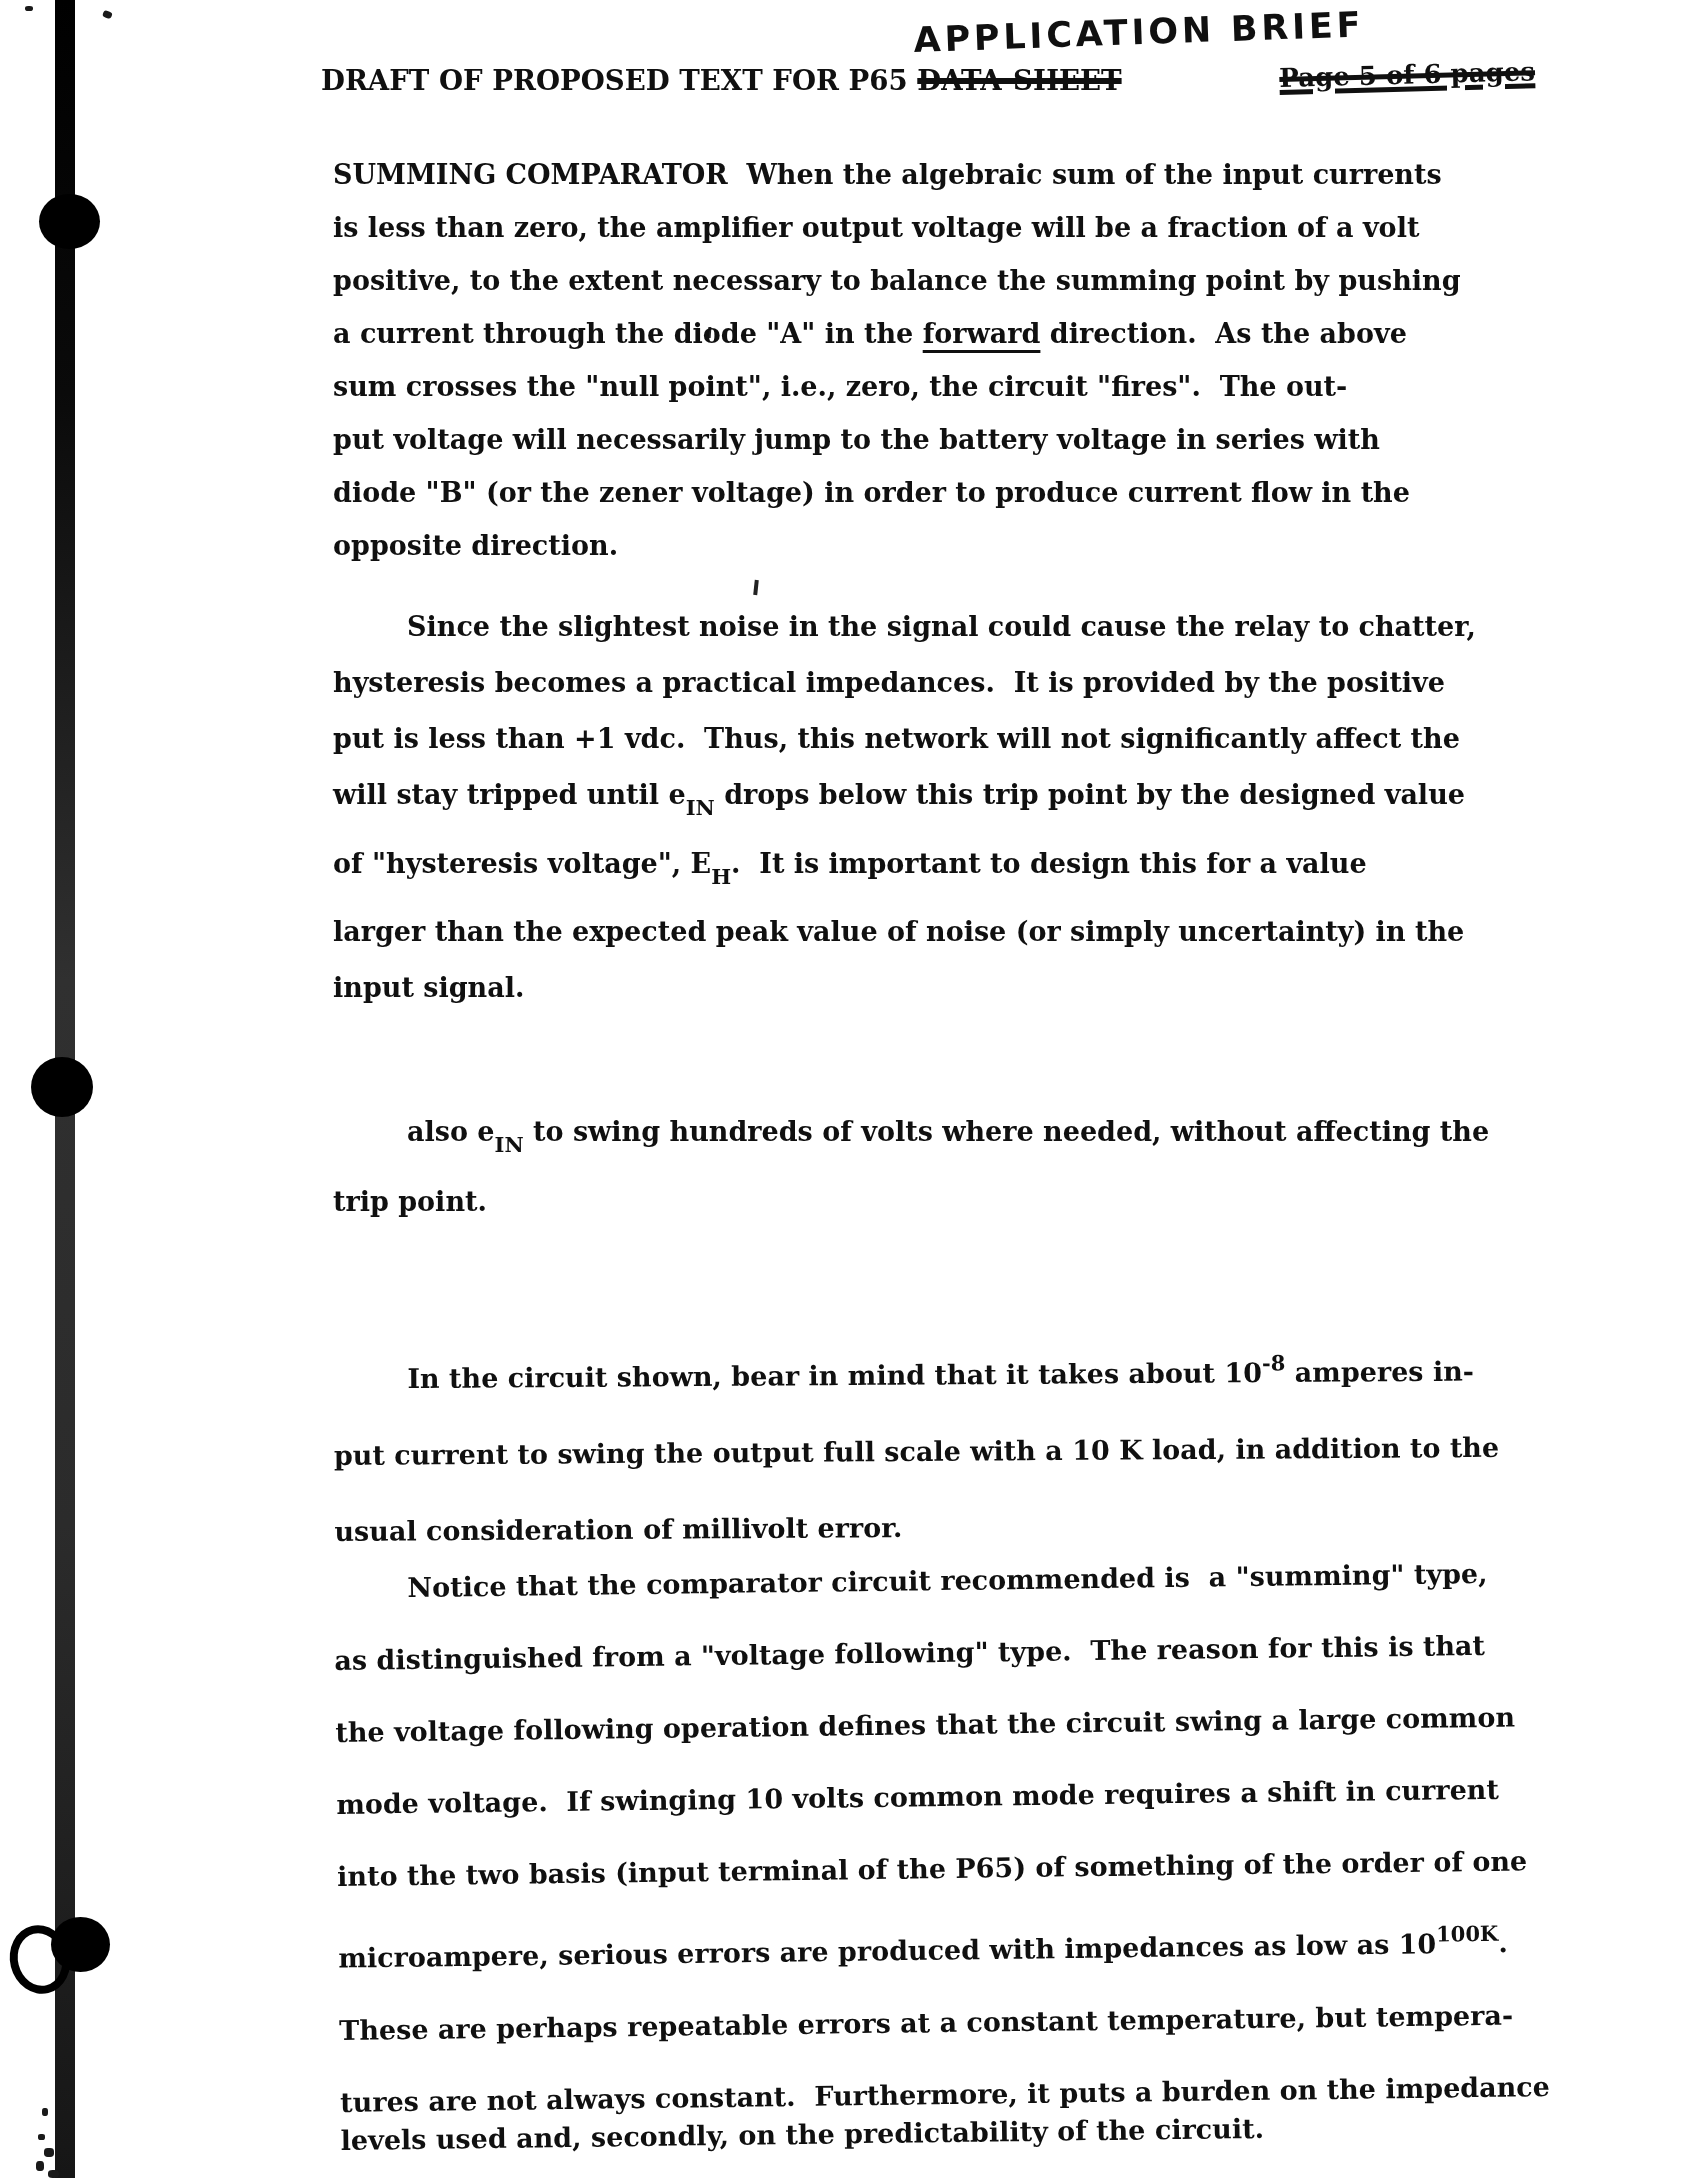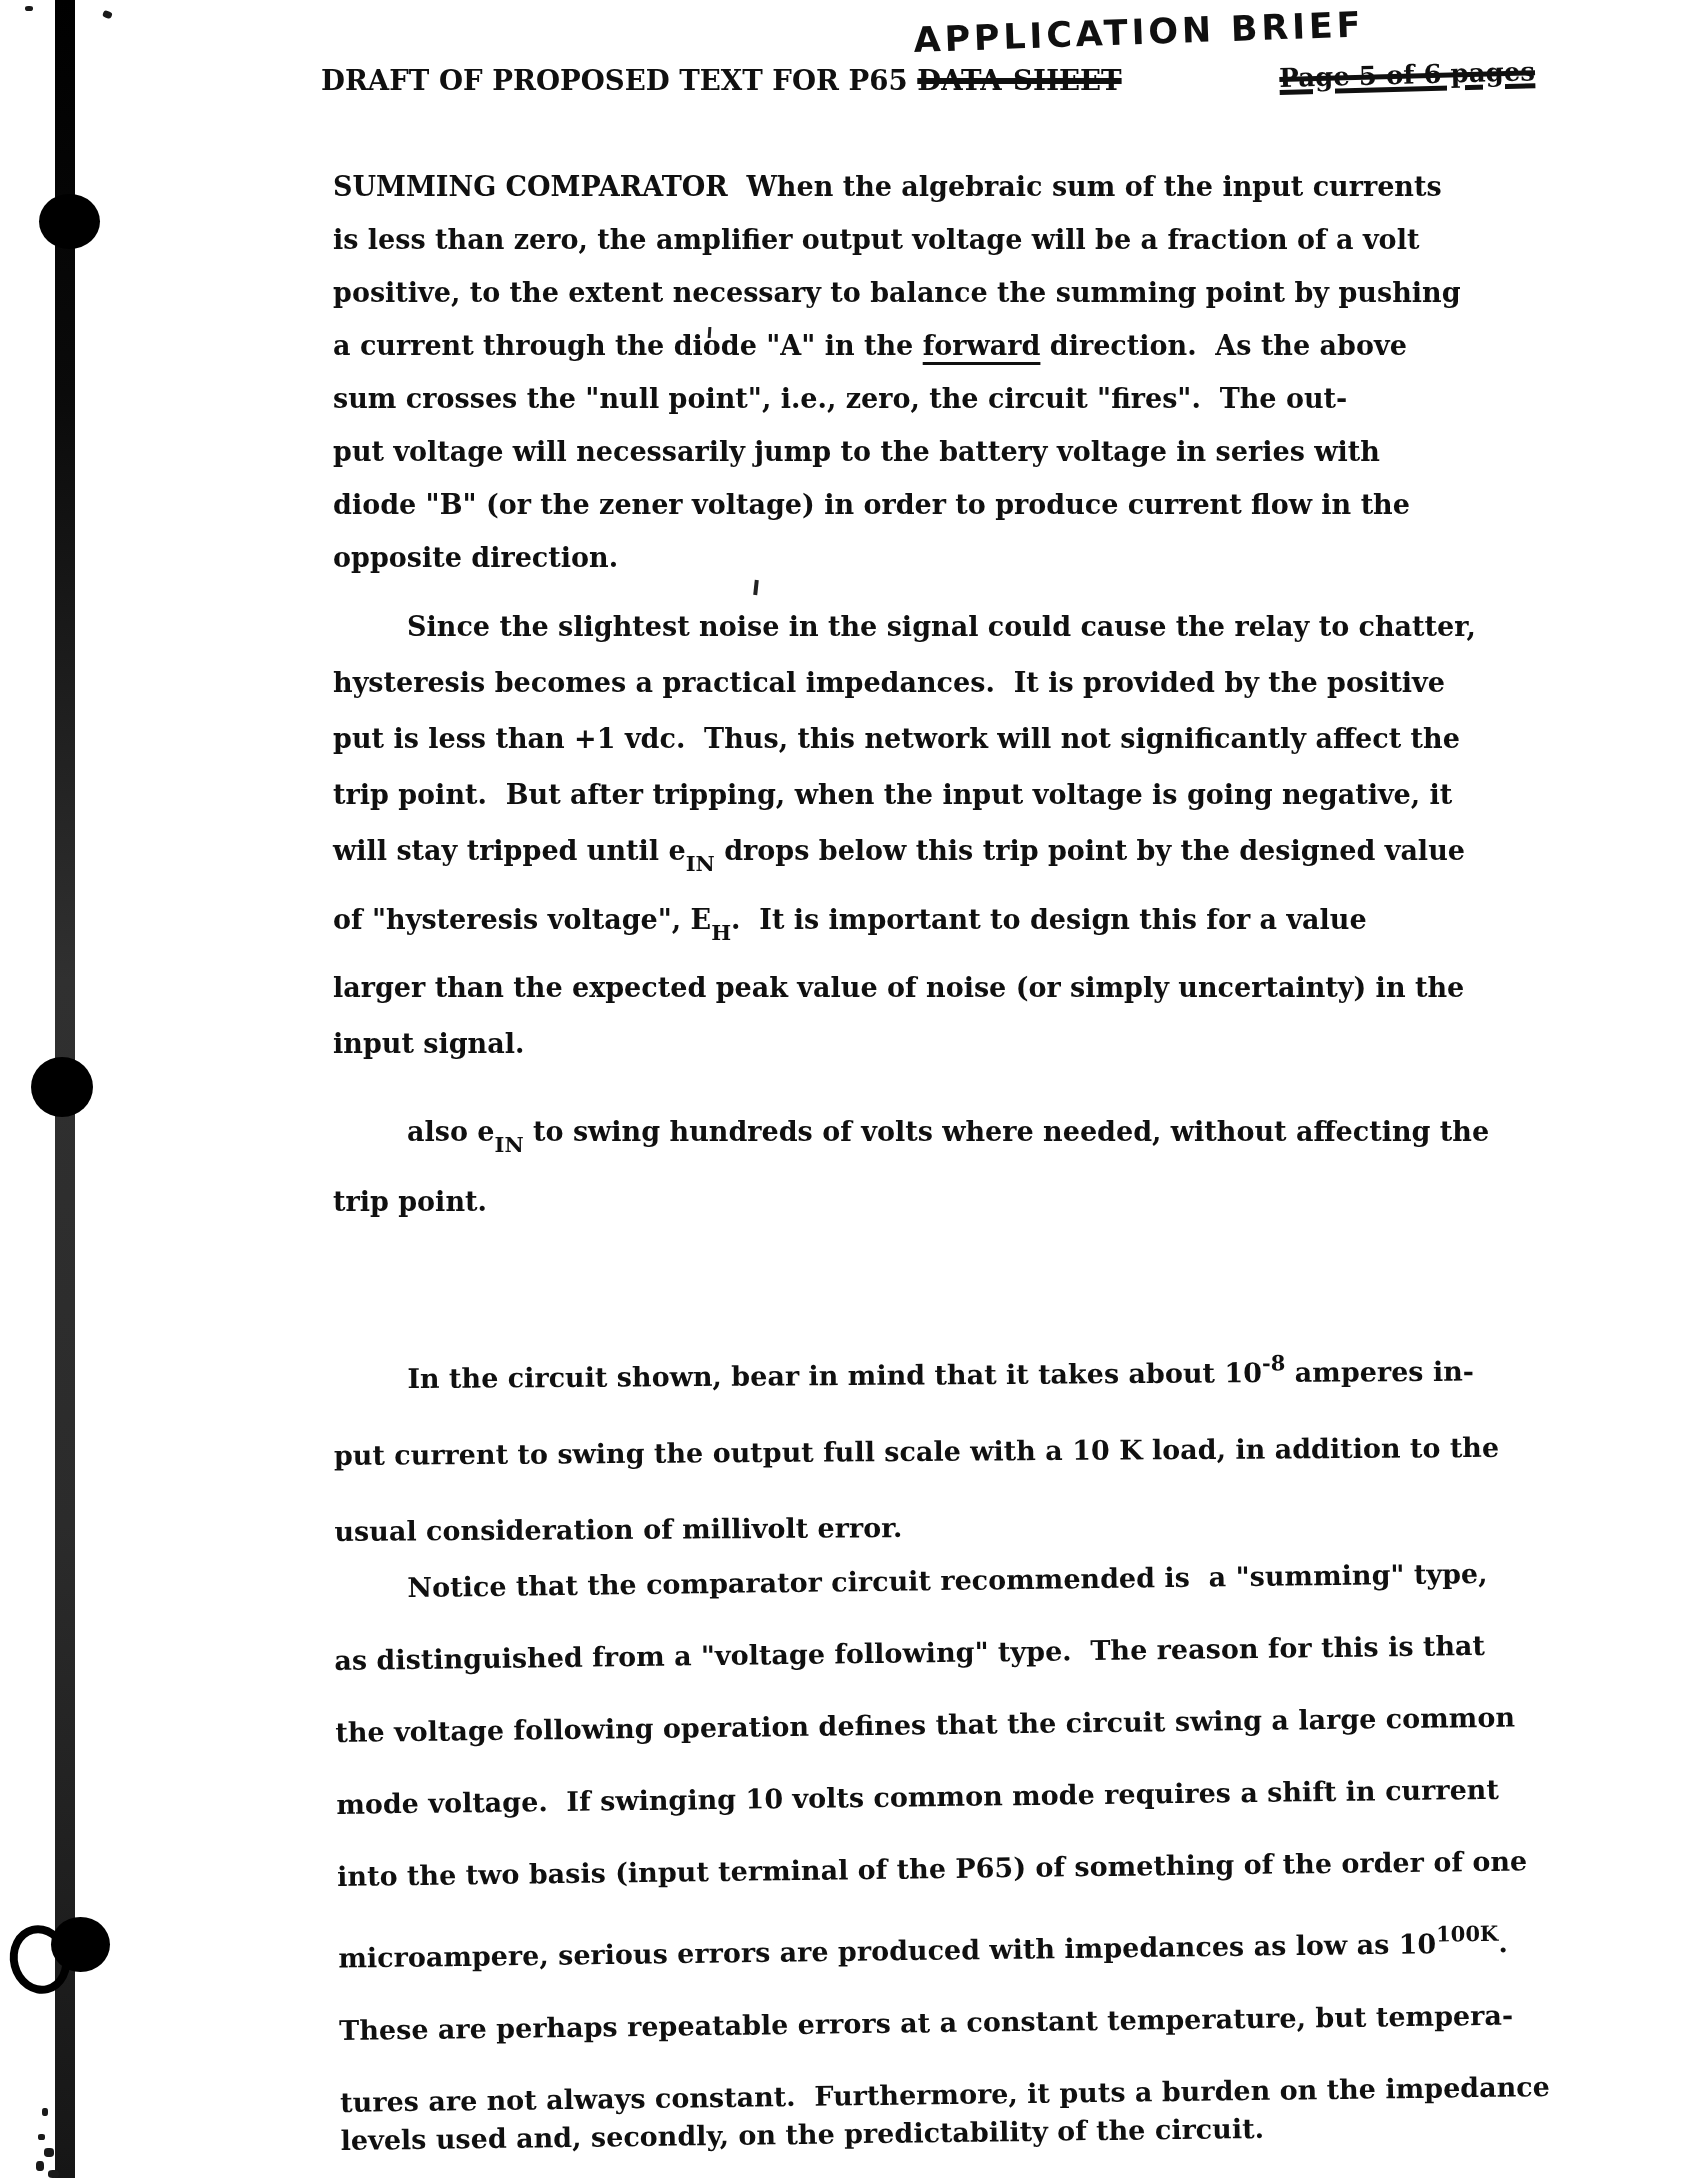--- a/index.html
+++ b/index.html
@@ -62,21 +62,21 @@
     transform:rotate(-1.5deg);transform-origin:0 0;
   }
 
   
   .doc-body{position:absolute;left:333px;top:0;width:1160px;}
   .paragraph{
     position:absolute;left:0;
     font-size:27px;font-weight:700;
   }
   .line{white-space:pre;}
-  .para-1{top:160px;line-height:53px;}
+  .para-1{top:148px;line-height:53px;}
   .para-2{top:599px;line-height:56px;}
   .para-3{top:1103px;line-height:57px;}
   .para-4{top:1332px;line-height:76px;transform:rotate(-0.4deg);transform-origin:0 0;}
   .para-5{top:1553px;line-height:72px;transform:rotate(-0.75deg);transform-origin:0 0;}
   .para-5 .line:last-child{margin-top:-34px;}
   .indented .line:first-child{text-indent:74px;}
   span.sub{font-size:0.78em;vertical-align:-0.5em;}
   span.sup{font-size:0.78em;vertical-align:0.55em;}
   span.u{text-decoration:underline;text-decoration-thickness:2.9px;text-underline-offset:6.7px;}
 </style>
@@ -112,21 +112,20 @@
         <div class="line"><span>a current through the diode "A" in the </span><span class="u">forward</span><span> direction.  As the above</span></div>
         <div class="line"><span>sum crosses the "null point", i.e., zero, the circuit "fires".  The out-</span></div>
         <div class="line"><span>put voltage will necessarily jump to the battery voltage in series with</span></div>
         <div class="line"><span>diode "B" (or the zener voltage) in order to produce current flow in the</span></div>
         <div class="line"><span>opposite direction.</span></div>
       </div>
       <div class="paragraph para-2 indented">
         <div class="line"><span>Since the slightest noise in the signal could cause the relay to chatter,</span></div>
         <div class="line"><span>hysteresis becomes a practical impedances.  It is provided by the positive</span></div>
         <div class="line"><span>put is less than +1 vdc.  Thus, this network will not significantly affect the</span></div>
-        <div class="line"><span>trip point.  But after tripping, when the input voltage is going negative, it</span></div>
         <div class="line"><span>will stay tripped until e</span><span class="sub">IN</span><span> drops below this trip point by the designed value</span></div>
         <div class="line"><span>of "hysteresis voltage", E</span><span class="sub">H</span><span>.  It is important to design this for a value</span></div>
         <div class="line"><span>larger than the expected peak value of noise (or simply uncertainty) in the</span></div>
         <div class="line"><span>input signal.</span></div>
       </div>
       <div class="paragraph para-3 indented">
         <div class="line"><span>also e</span><span class="sub">IN</span><span> to swing hundreds of volts where needed, without affecting the</span></div>
         <div class="line"><span>trip point.</span></div>
       </div>
       <div class="paragraph para-4 indented">

